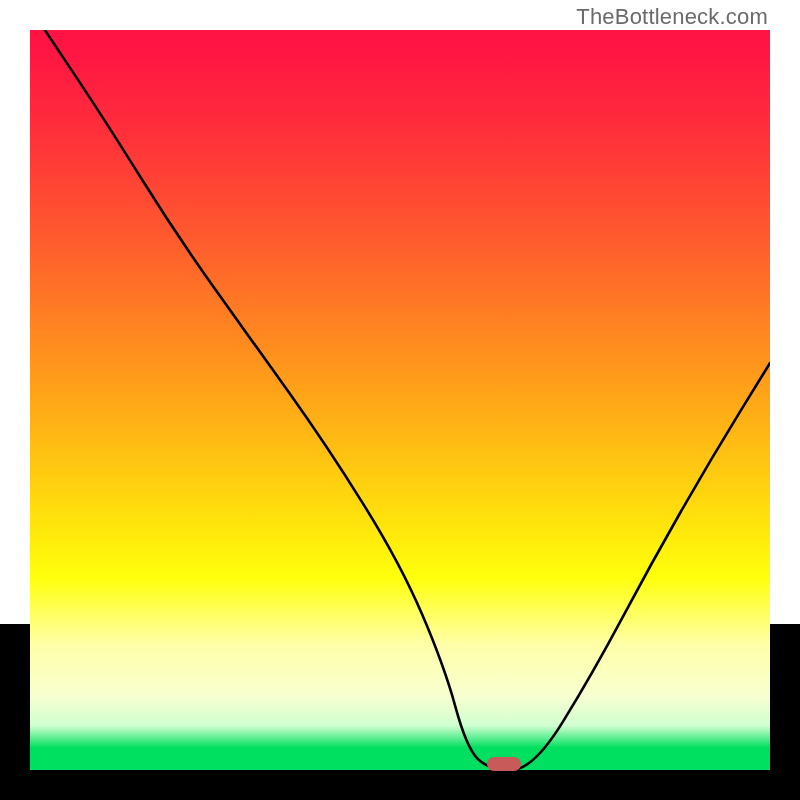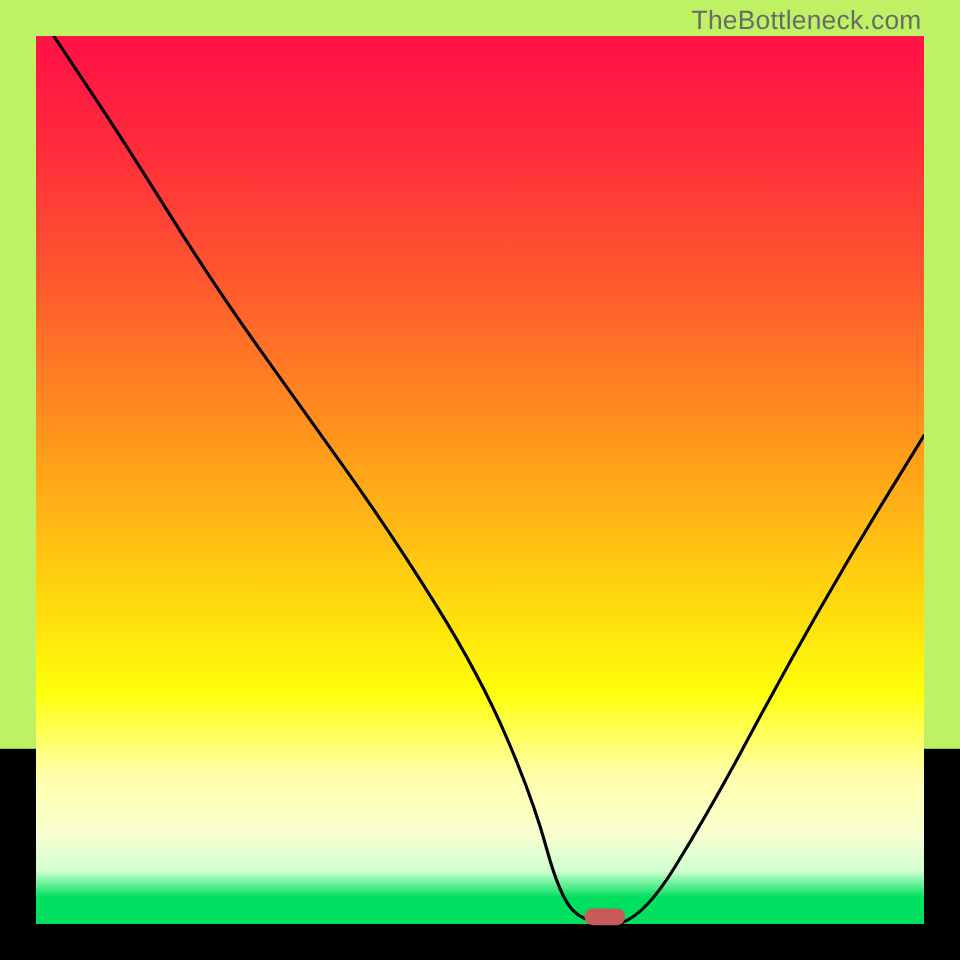--- a/index.html
+++ b/index.html
@@ -8,21 +8,21 @@
     width: 800px;
     height: 800px;
     background: #000;
     overflow: hidden;
     font-family: Arial, Helvetica, sans-serif;
   }
   .frame {
     position: relative;
     width: 800px;
     height: 624px;
-    background: #bef264;
+    background: #ffffff;
     text-align: right;
   }
   .plot-area {
     position: absolute;
     left: 30px;
     top: 30px;
     width: 740px;
     height: 740px;
     
     background: linear-gradient(

